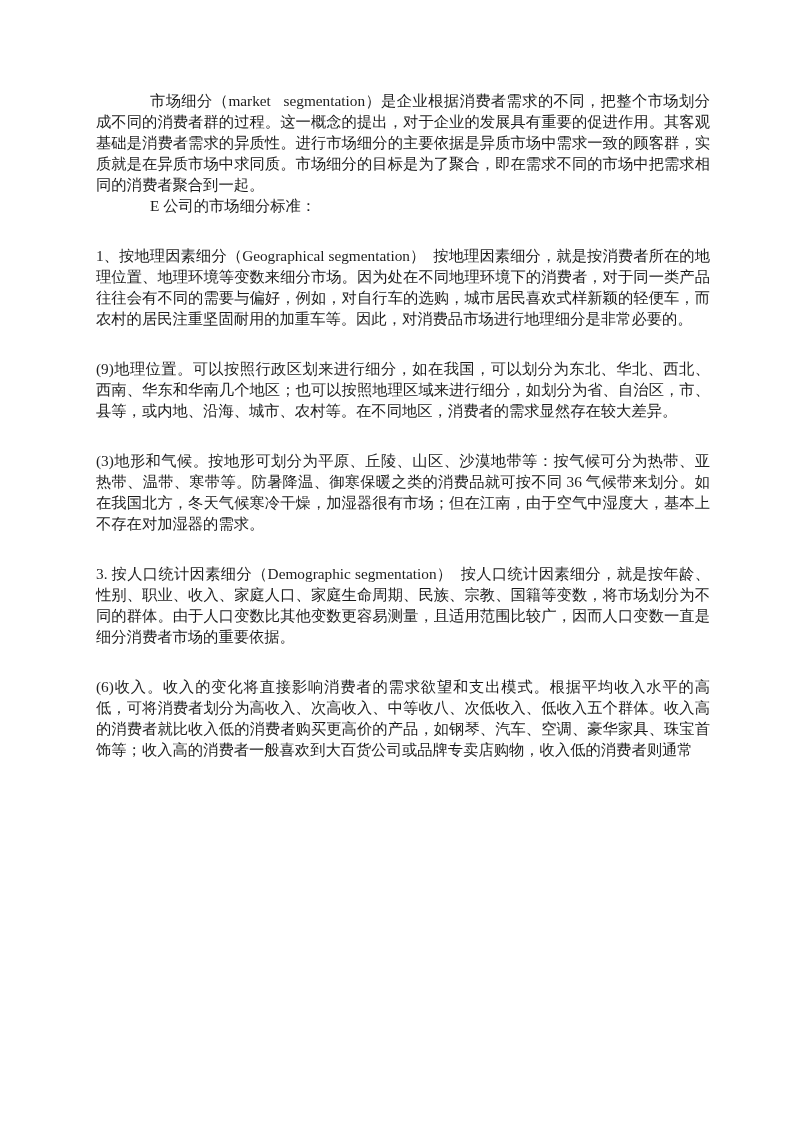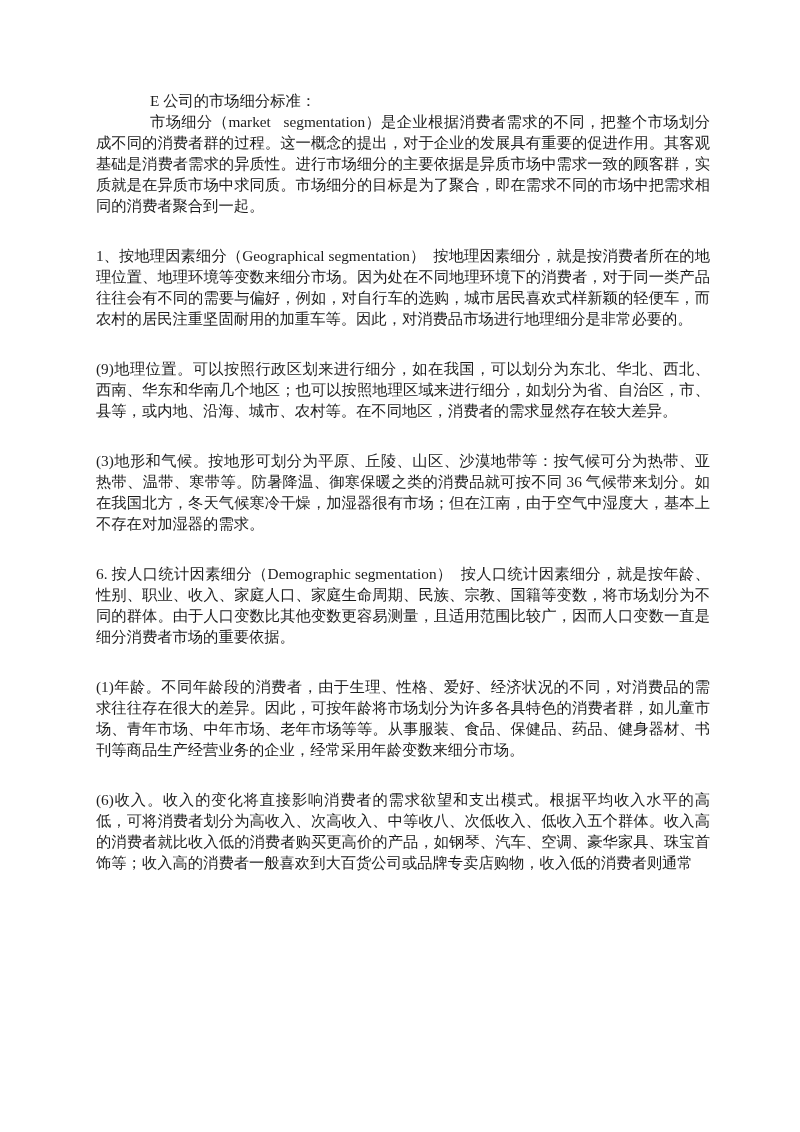--- a/index.html
+++ b/index.html
@@ -34,30 +34,29 @@
     margin-top: 29px;
   }
   .para.indent {
     text-indent: 54px;
   }
 </style>
 </head>
 <body>
 
 <div class="page-text">
+  <p class="para indent">市场细分（market   segmentation）是企业根据消费者需求的不同，把整个市场划分成不同的消费者群的过程。这一概念的提出，对于企业的发展具有重要的促进作用。其客观基础是消费者需求的异质性。进行市场细分的主要依据是异质市场中需求一致的顾客群，实质就是在异质市场中求同质。市场细分的目标是为了聚合，即在需求不同的市场中把需求相同的消费者聚合到一起。</p>
+
   <p class="para indent">E 公司的市场细分标准：</p>
-
-  <p class="para indent">市场细分（market   segmentation）是企业根据消费者需求的不同，把整个市场划分成不同的消费者群的过程。这一概念的提出，对于企业的发展具有重要的促进作用。其客观基础是消费者需求的异质性。进行市场细分的主要依据是异质市场中需求一致的顾客群，实质就是在异质市场中求同质。市场细分的目标是为了聚合，即在需求不同的市场中把需求相同的消费者聚合到一起。</p>
 
   <p class="para gap">1、按地理因素细分（Geographical segmentation）  按地理因素细分，就是按消费者所在的地理位置、地理环境等变数来细分市场。因为处在不同地理环境下的消费者，对于同一类产品往往会有不同的需要与偏好，例如，对自行车的选购，城市居民喜欢式样新颖的轻便车，而农村的居民注重坚固耐用的加重车等。因此，对消费品市场进行地理细分是非常必要的。</p>
 
   <p class="para gap">(9)地理位置。可以按照行政区划来进行细分，如在我国，可以划分为东北、华北、西北、西南、华东和华南几个地区；也可以按照地理区域来进行细分，如划分为省、自治区，市、县等，或内地、沿海、城市、农村等。在不同地区，消费者的需求显然存在较大差异。</p>
 
 
   <p class="para gap">(3)地形和气候。按地形可划分为平原、丘陵、山区、沙漠地带等：按气候可分为热带、亚热带、温带、寒带等。防暑降温、御寒保暖之类的消费品就可按不同 36 气候带来划分。如在我国北方，冬天气候寒冷干燥，加湿器很有市场；但在江南，由于空气中湿度大，基本上不存在对加湿器的需求。</p>
 
-  <p class="para gap">6. 按人口统计因素细分（Demographic segmentation）  按人口统计因素细分，就是按年龄、性别、职业、收入、家庭人口、家庭生命周期、民族、宗教、国籍等变数，将市场划分为不同的群体。由于人口变数比其他变数更容易测量，且适用范围比较广，因而人口变数一直是细分消费者市场的重要依据。</p>
+  <p class="para gap">3. 按人口统计因素细分（Demographic segmentation）  按人口统计因素细分，就是按年龄、性别、职业、收入、家庭人口、家庭生命周期、民族、宗教、国籍等变数，将市场划分为不同的群体。由于人口变数比其他变数更容易测量，且适用范围比较广，因而人口变数一直是细分消费者市场的重要依据。</p>
 
-  <p class="para gap">(1)年龄。不同年龄段的消费者，由于生理、性格、爱好、经济状况的不同，对消费品的需求往往存在很大的差异。因此，可按年龄将市场划分为许多各具特色的消费者群，如儿童市场、青年市场、中年市场、老年市场等等。从事服装、食品、保健品、药品、健身器材、书刊等商品生产经营业务的企业，经常采用年龄变数来细分市场。</p>
 
 
   <p class="para gap">(6)收入。收入的变化将直接影响消费者的需求欲望和支出模式。根据平均收入水平的高低，可将消费者划分为高收入、次高收入、中等收八、次低收入、低收入五个群体。收入高的消费者就比收入低的消费者购买更高价的产品，如钢琴、汽车、空调、豪华家具、珠宝首饰等；收入高的消费者一般喜欢到大百货公司或品牌专卖店购物，收入低的消费者则通常</p>
 </div>
 
 </body></html>

